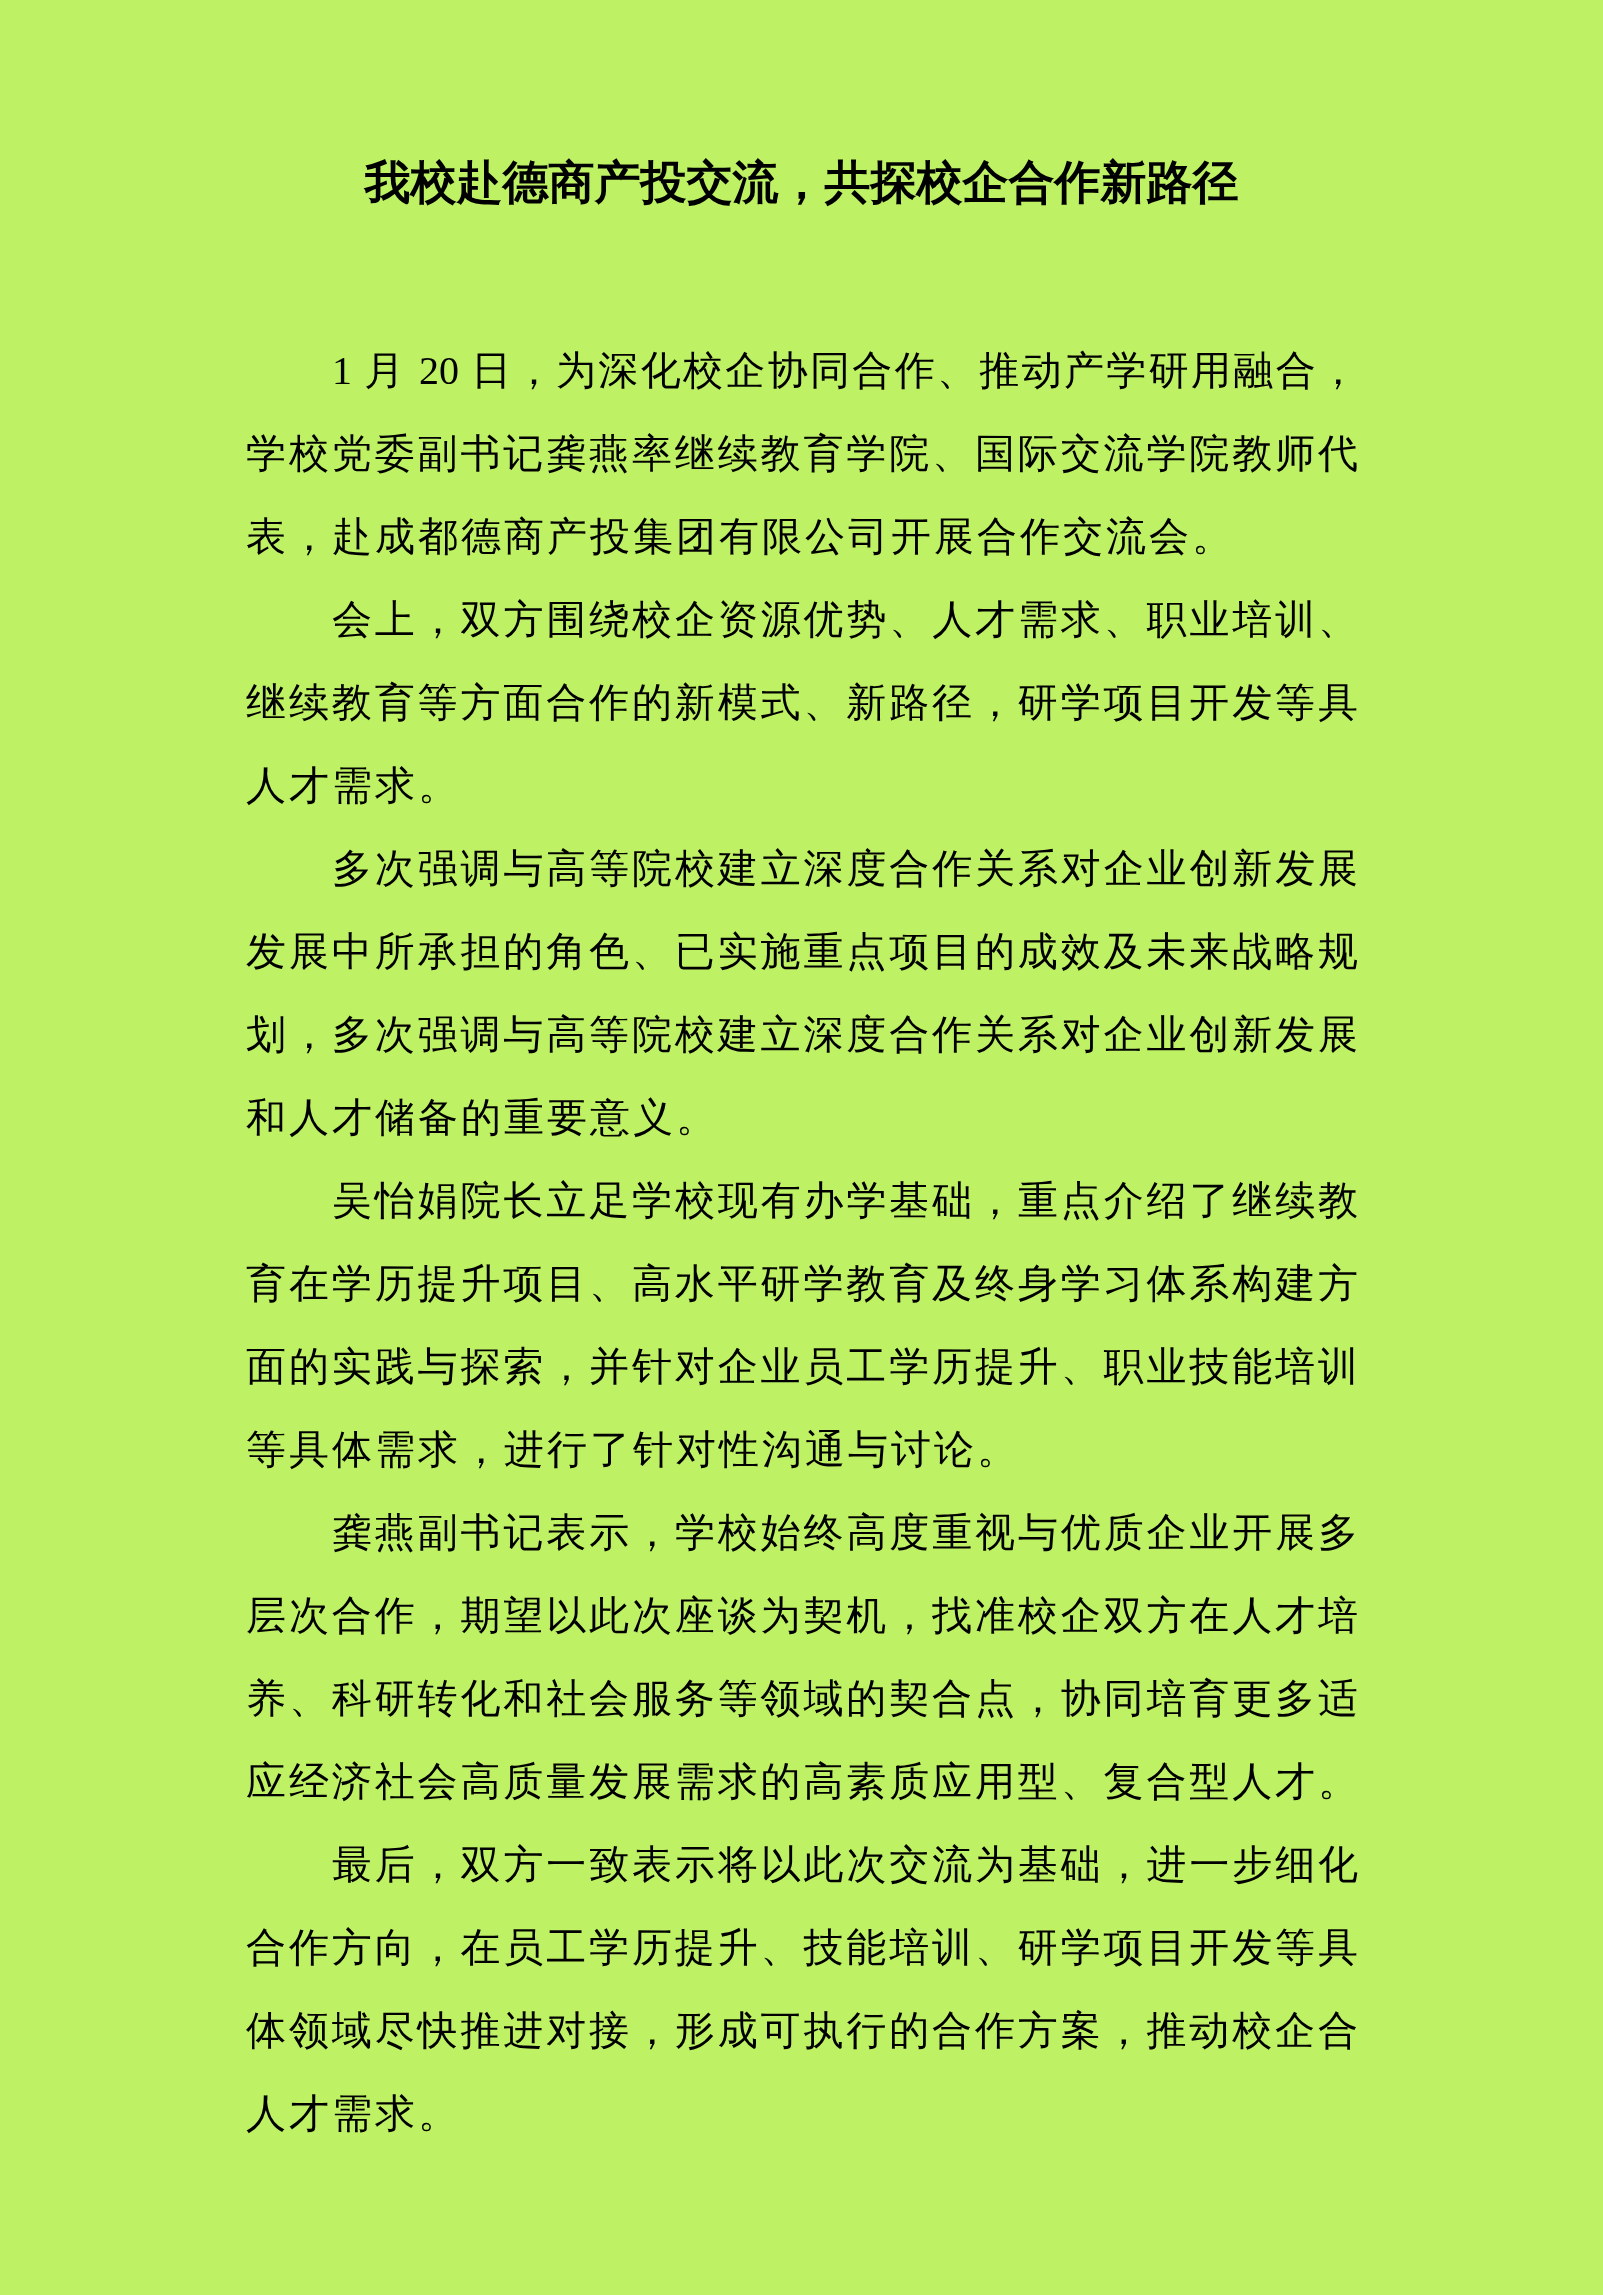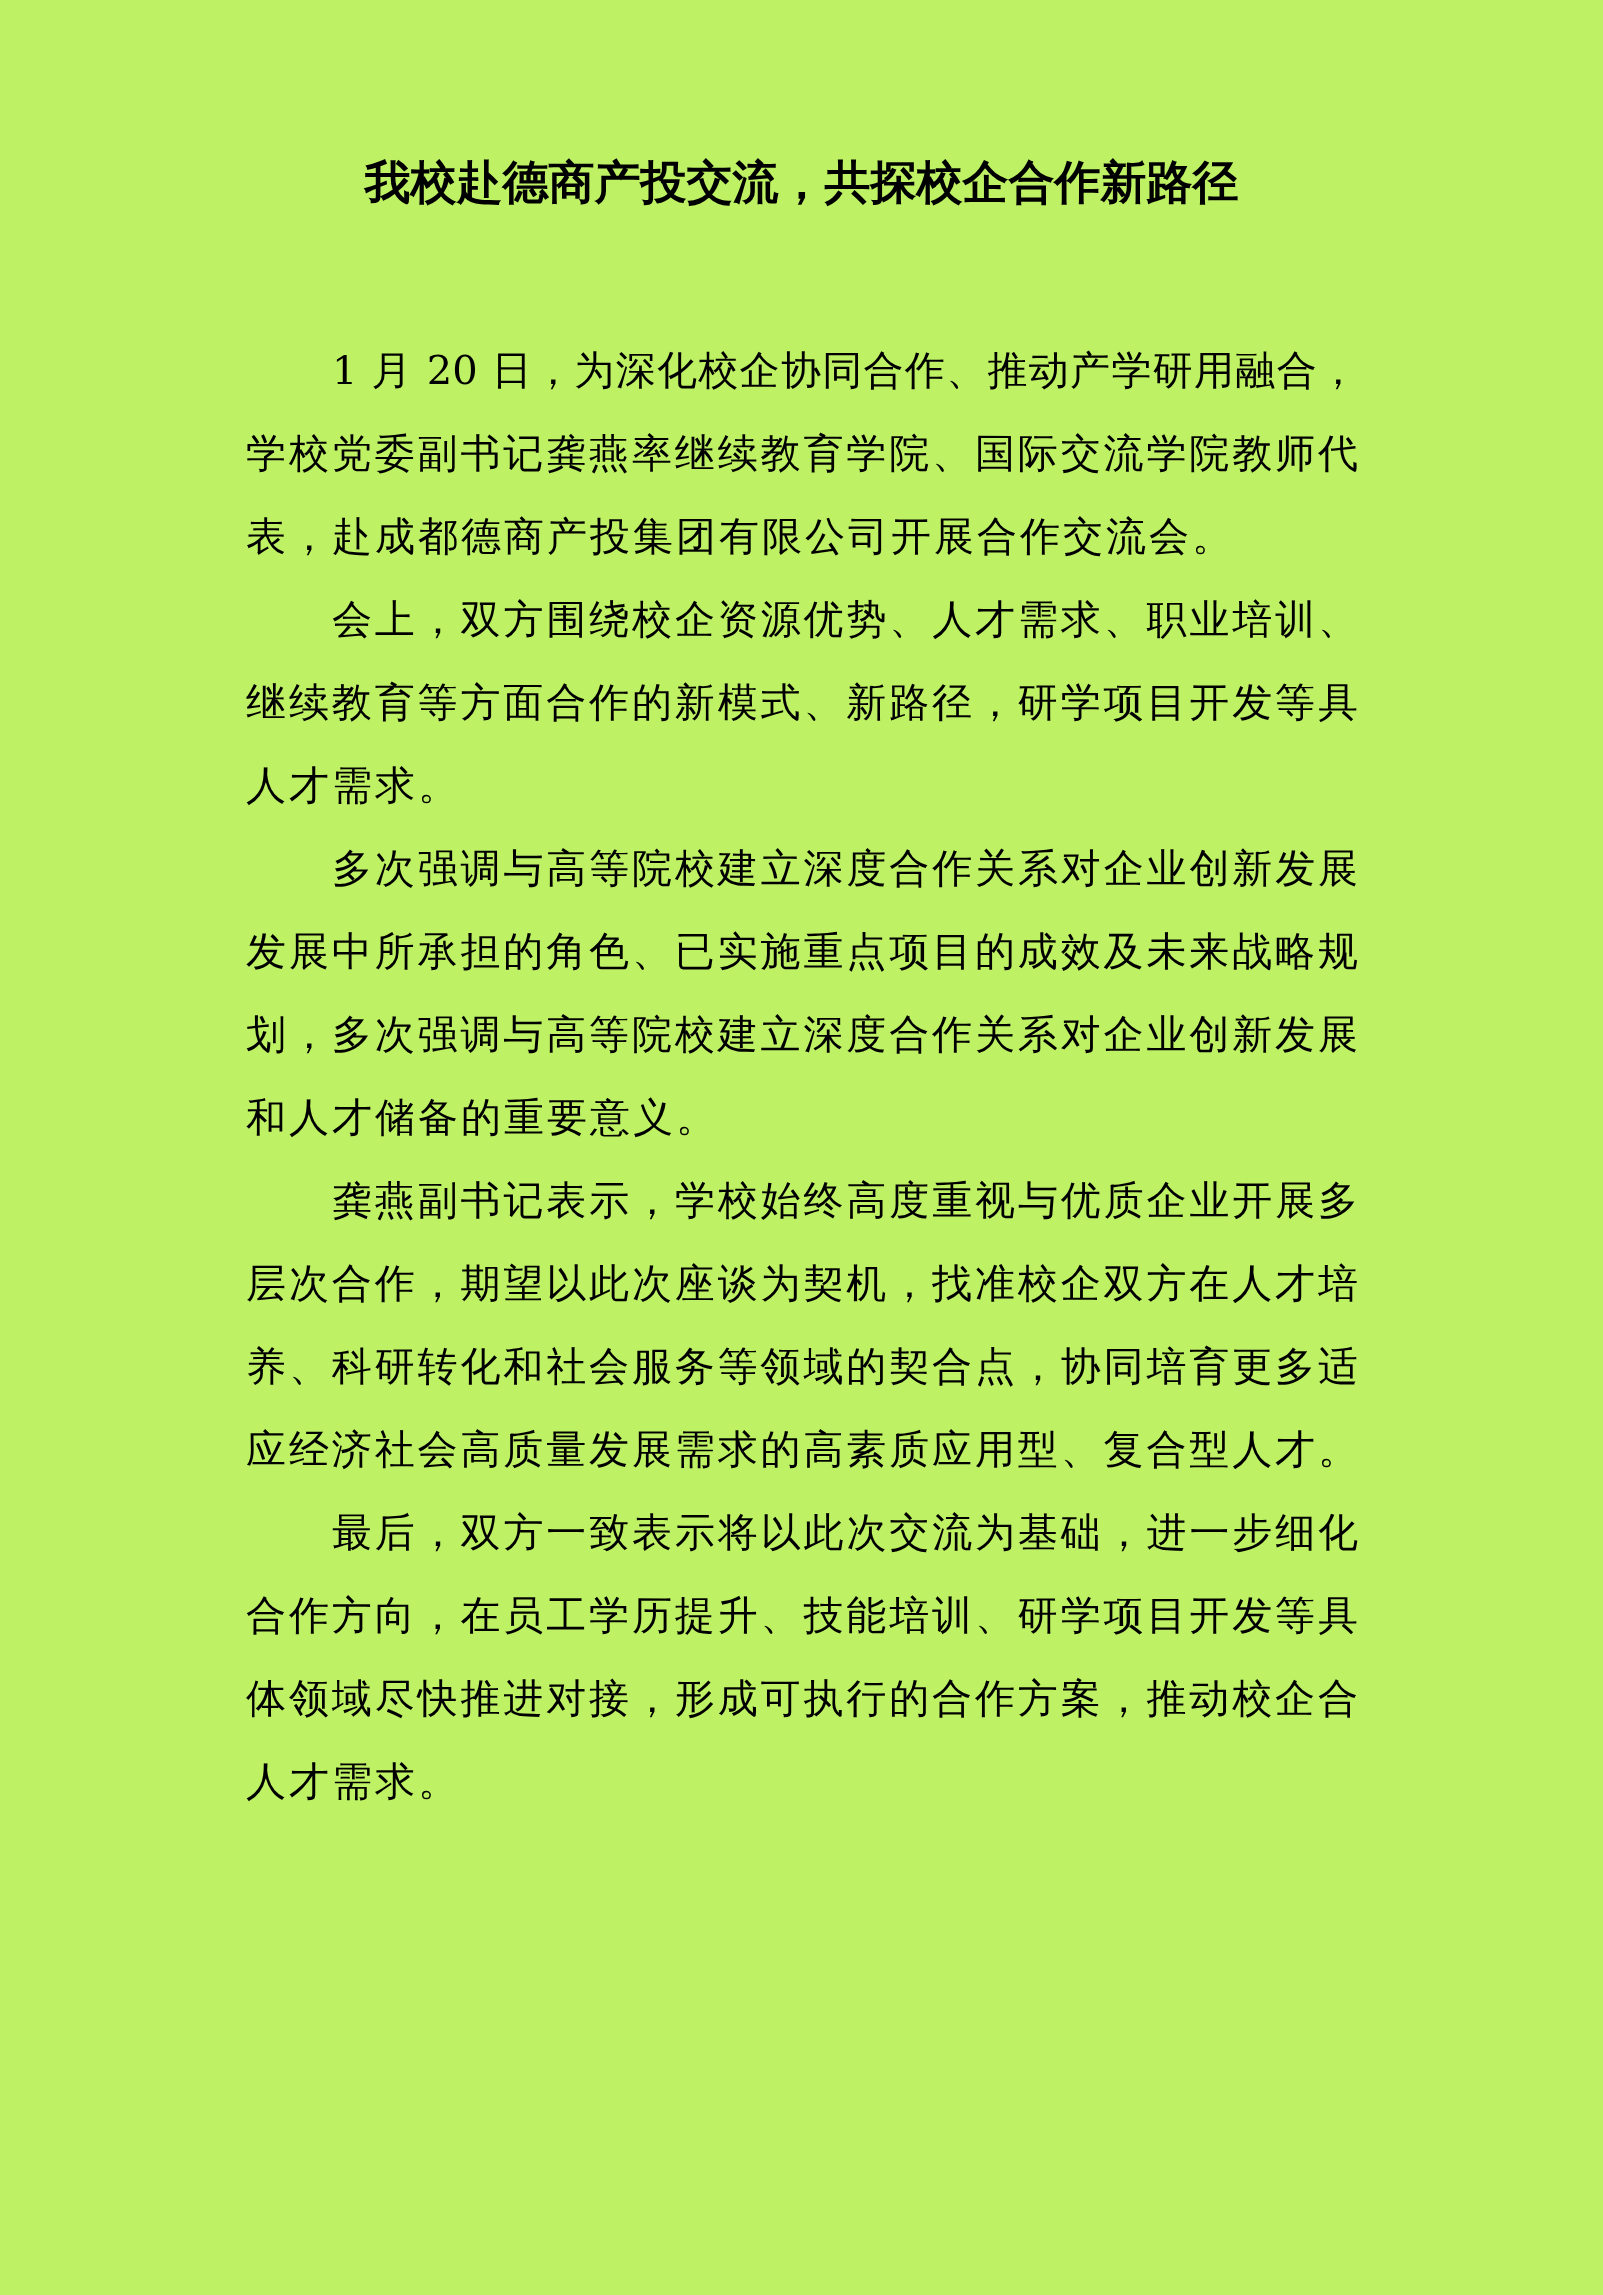--- a/index.html
+++ b/index.html
@@ -14,21 +14,21 @@
   }
   .body-text {
     position: absolute; left: 246px; top: 329px; width: 1112px;
     font-family: "DejaVu Serif", "Liberation Serif", serif;
     font-size: 40px; line-height: 83px; color: #000000;
   }
   .line {
     display: block; height: 83px; white-space: nowrap;
     text-align: justify; text-align-last: justify;
   }
-  .line.indent { padding-left: 86px; }
+  .line.indent { padding-left: 86px; font-family: Liberation Serif, serif; }
   .line.last { text-align-last: left; letter-spacing: 3px; }
 </style>
 </head>
 <body>
 
 <div class="page">
   <div class="title">我校赴德商产投交流，共探校企合作新路径</div>
 
   <div class="body-text">
     <div>
@@ -41,20 +41,26 @@
       <span class="line">继续教育等方面合作的新模式、新路径，研学项目开发等具</span>
       <span class="line last">人才需求。</span>
     </div>
     <div>
       <span class="line indent">多次强调与高等院校建立深度合作关系对企业创新发展</span>
       <span class="line">发展中所承担的角色、已实施重点项目的成效及未来战略规</span>
       <span class="line">划，多次强调与高等院校建立深度合作关系对企业创新发展</span>
       <span class="line last">和人才储备的重要意义。</span>
     </div>
     <div>
+      <span class="line indent">吴怡娟院长立足学校现有办学基础，重点介绍了继续教</span>
+      <span class="line">育在学历提升项目、高水平研学教育及终身学习体系构建方</span>
+      <span class="line">面的实践与探索，并针对企业员工学历提升、职业技能培训</span>
+      <span class="line last">等具体需求，进行了针对性沟通与讨论。</span>
+    </div>
+    <div>
       <span class="line indent">龚燕副书记表示，学校始终高度重视与优质企业开展多</span>
       <span class="line">层次合作，期望以此次座谈为契机，找准校企双方在人才培</span>
       <span class="line">养、科研转化和社会服务等领域的契合点，协同培育更多适</span>
       <span class="line">应经济社会高质量发展需求的高素质应用型、复合型人才。</span>
     </div>
     <div>
       <span class="line indent">最后，双方一致表示将以此次交流为基础，进一步细化</span>
       <span class="line">合作方向，在员工学历提升、技能培训、研学项目开发等具</span>
       <span class="line">体领域尽快推进对接，形成可执行的合作方案，推动校企合</span>
       <span class="line last">人才需求。</span>

